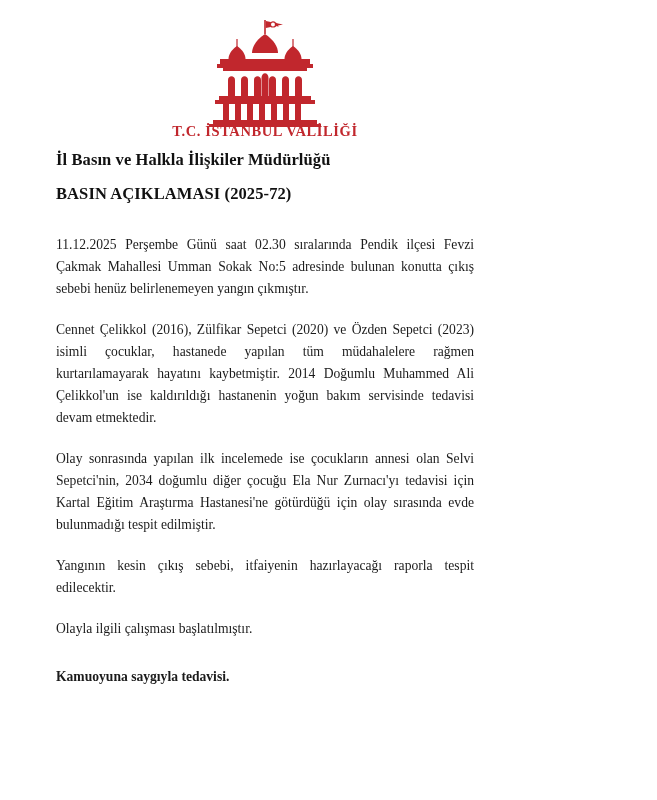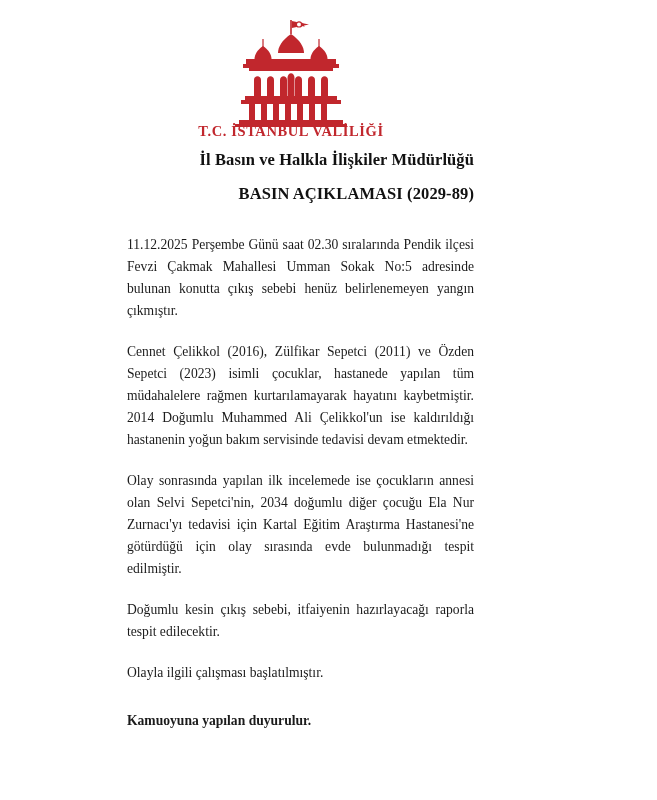--- a/index.html
+++ b/index.html
@@ -9,53 +9,52 @@
   body {
     width: 657px;
     min-height: 800px;
     background: #ffffff;
     font-family: "Liberation Serif", serif;
     color: #1a1a1a;
   }
   .page {
     width: 546px;
     box-sizing: border-box;
-    padding: 18px 72px 28px 108px;
+    padding: 18px 72px 28px 56px;
   }
   .logo-block {
     display: flex;
     flex-direction: column;
     align-items: center;
     justify-content: flex-start;
     margin-bottom: 14px;
   }
   .logo-svg {
     display: block;
   }
   .headings {
-    text-align: right;
+    text-align: left;
     margin-top: 8px;
   }
   .heading-1 {
     font-size: 16.5px;
     font-weight: bold;
     letter-spacing: 0.1px;
     margin: 0 0 14px 0;
     color: #111;
   }
   .heading-2 {
     font-size: 16.5px;
     font-weight: bold;
     letter-spacing: 0.1px;
     margin: 0 0 6px 0;
     color: #111;
   }
   .body-copy {
     margin-top: 30px;
-    margin-left: 19px;
   }
   .para {
     font-size: 13.6px;
     line-height: 1.62;
     text-align: justify;
     margin: 0 0 19px 0;
     color: #1b1b1b;
   }
   .para.closing {
     font-weight: bold;
@@ -116,25 +115,25 @@
 
         <rect x="48" y="102" width="104" height="4" stroke="none"></rect>
         <rect x="44" y="106" width="112" height="3" stroke="none"></rect>
       </g>
       <text x="100" y="118" text-anchor="middle" font-family="Liberation Serif, serif" font-size="14.5" font-weight="bold" fill="#c1272d" letter-spacing="0.6">T.C. İSTANBUL VALİLİĞİ</text>
     </svg>
   </div>
 
   <div class="headings">
     <h1 class="heading-1">İl Basın ve Halkla İlişkiler Müdürlüğü</h1>
-    <h2 class="heading-2">BASIN AÇIKLAMASI (2029-89)</h2>
+    <h2 class="heading-2">BASIN AÇIKLAMASI (2025-72)</h2>
   </div>
 
   <div class="body-copy">
     <p class="para">11.12.2025 Perşembe Günü saat 02.30 sıralarında Pendik ilçesi Fevzi Çakmak Mahallesi Umman Sokak No:5 adresinde bulunan konutta çıkış sebebi henüz belirlenemeyen yangın çıkmıştır.</p>
-    <p class="para">Cennet Çelikkol (2016), Zülfikar Sepetci (2011) ve Özden Sepetci (2023) isimli çocuklar, hastanede yapılan tüm müdahalelere rağmen kurtarılamayarak hayatını kaybetmiştir. 2014 Doğumlu Muhammed Ali Çelikkol'un ise kaldırıldığı hastanenin yoğun bakım servisinde tedavisi devam etmektedir.</p>
+    <p class="para">Cennet Çelikkol (2016), Zülfikar Sepetci (2020) ve Özden Sepetci (2023) isimli çocuklar, hastanede yapılan tüm müdahalelere rağmen kurtarılamayarak hayatını kaybetmiştir. 2014 Doğumlu Muhammed Ali Çelikkol'un ise kaldırıldığı hastanenin yoğun bakım servisinde tedavisi devam etmektedir.</p>
     <p class="para">Olay sonrasında yapılan ilk incelemede ise çocukların annesi olan Selvi Sepetci'nin, 2034 doğumlu diğer çocuğu Ela Nur Zurnacı'yı tedavisi için Kartal Eğitim Araştırma Hastanesi'ne götürdüğü için olay sırasında evde bulunmadığı tespit edilmiştir.</p>
-    <p class="para">Doğumlu kesin çıkış sebebi, itfaiyenin hazırlayacağı raporla tespit edilecektir.</p>
+    <p class="para">Yangının kesin çıkış sebebi, itfaiyenin hazırlayacağı raporla tespit edilecektir.</p>
     <p class="para">Olayla ilgili çalışması başlatılmıştır.</p>
-    <p class="para closing">Kamuoyuna yapılan duyurulur.</p>
+    <p class="para closing">Kamuoyuna saygıyla tedavisi.</p>
   </div>
 
 </div>
 
 </body></html>

